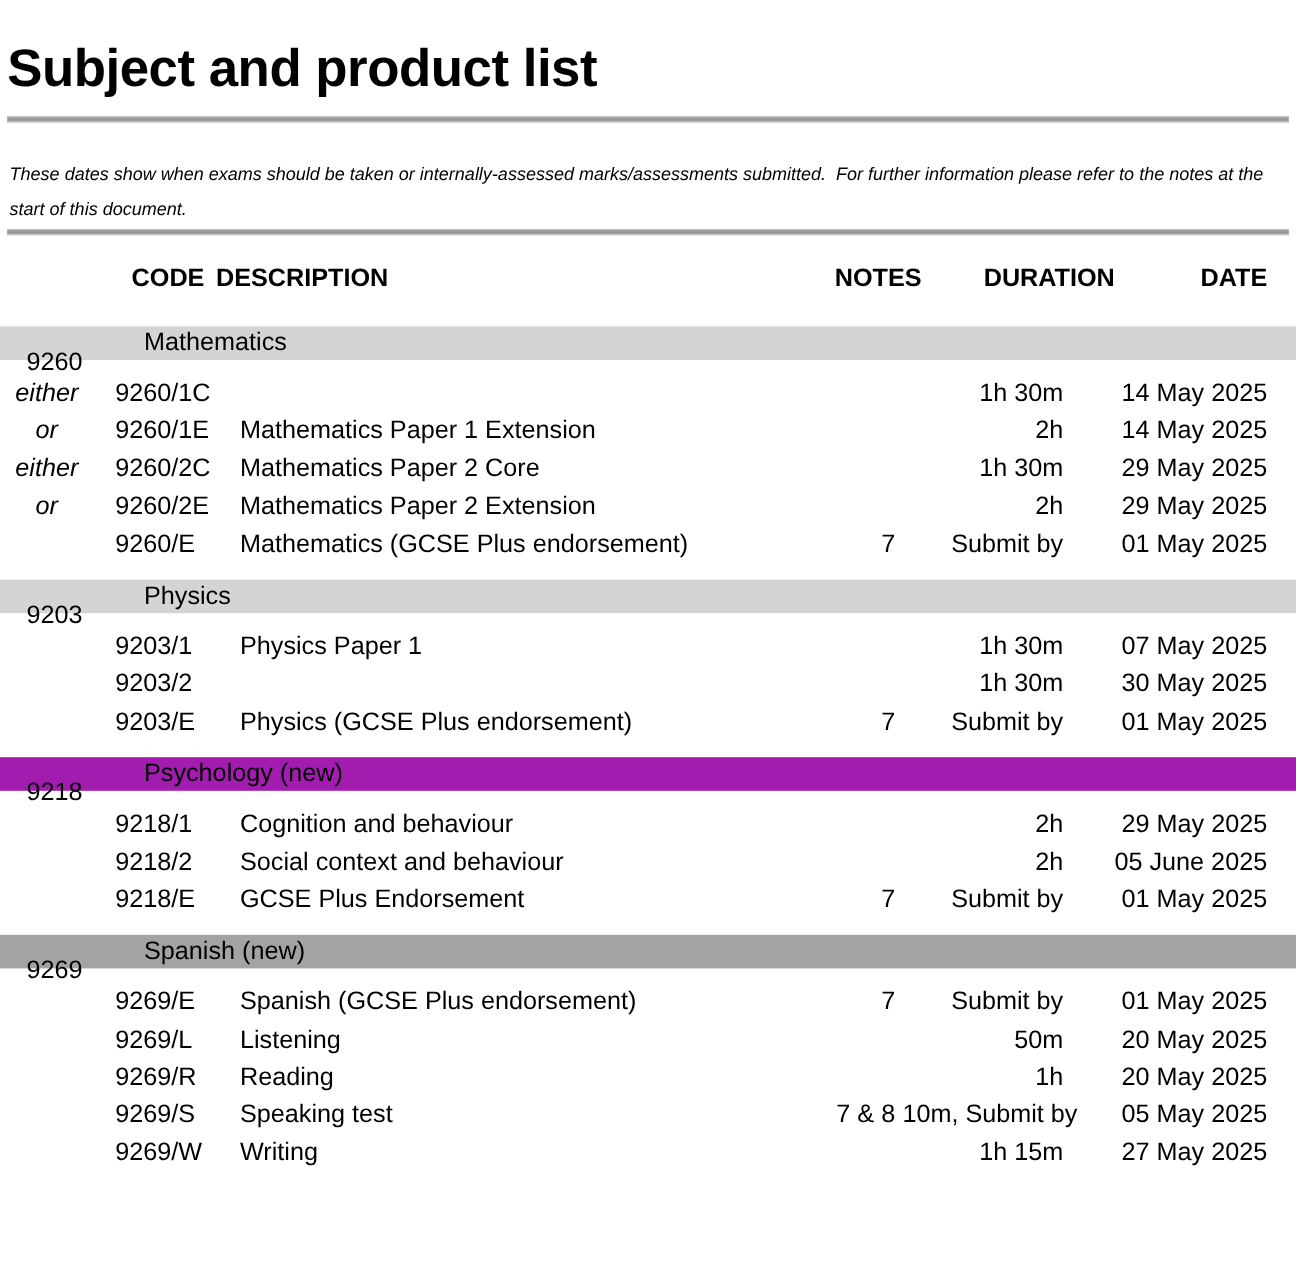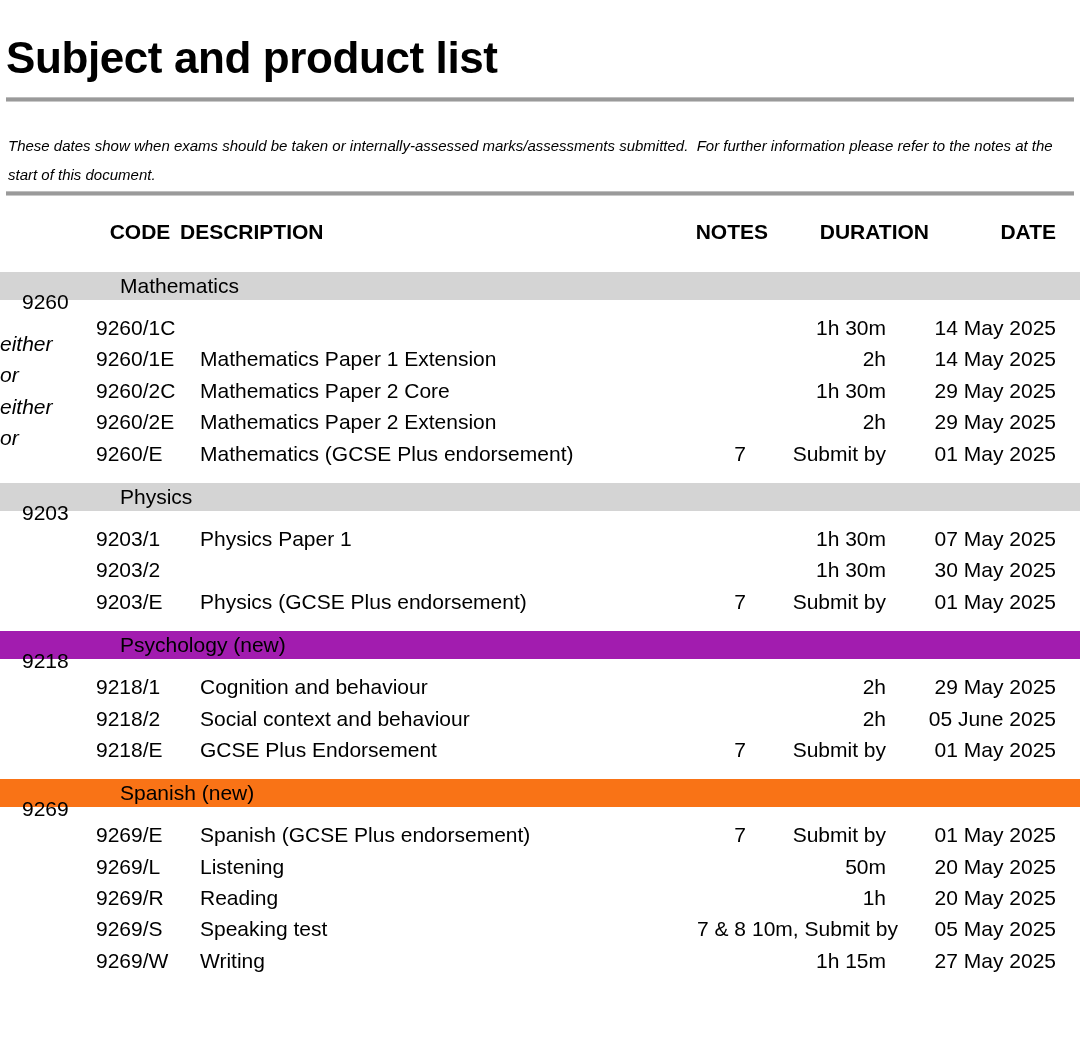--- a/index.html
+++ b/index.html
@@ -82,21 +82,21 @@
 
   .cell {
     position: absolute;
     top: 0;
     font-size: 21px;
     line-height: 31.4px;
     white-space: nowrap;
   }
 
   
-  .c-either { left: 0;    width: 78px;  text-align: left; font-style: italic; margin-top: 16px; }
+  .c-either { left: 0;    width: 78px;  text-align: center; font-style: italic; }
   .c-code   { left: 96px; width: 96px;  text-align: left; }
   .c-desc   { left: 200px; width: 470px; text-align: left; }
   .c-notes  { left: 610px; width: 136px; text-align: right; }
   .c-dur    { left: 752px; width: 134px; text-align: right; }
   .c-date   { left: 906px; width: 150px; text-align: right; }
 
   
   .header-row .cell {
     font-weight: bold;
     font-size: 21px;
@@ -247,21 +247,21 @@
         </div>
         <div class="row">
           <div class="cell c-either"></div>
           <div class="cell c-code">9218/E</div>
           <div class="cell c-desc">GCSE Plus Endorsement</div>
           <div class="cell c-notes">7</div>
           <div class="cell c-dur">Submit by</div>
           <div class="cell c-date">01 May 2025</div>
         </div>
         <div class="row spacer-band" style="height: 14px;"></div>
-        <div class="row section-row" style="background: #f97316; text-decoration: underline;">
+        <div class="row section-row" style="background: #a3a3a3; text-decoration: underline;">
           <div class="s-code">9269</div>
           <div class="s-name">Spanish (new)</div>
         </div>
         <div class="row spacer-xs" style="height: 12px;"></div>
         <div class="row">
           <div class="cell c-either"></div>
           <div class="cell c-code">9269/E</div>
           <div class="cell c-desc">Spanish (GCSE Plus endorsement)</div>
           <div class="cell c-notes">7</div>
           <div class="cell c-dur">Submit by</div>

